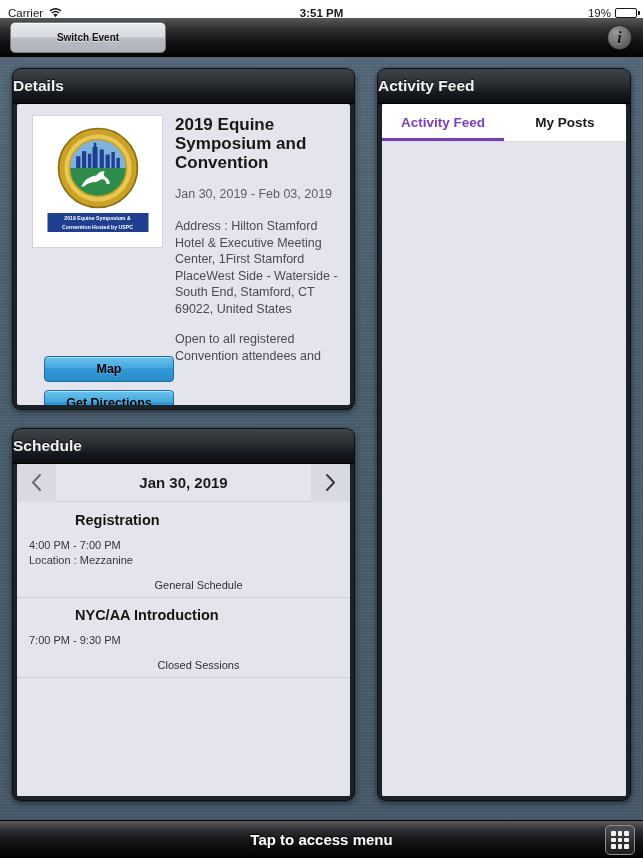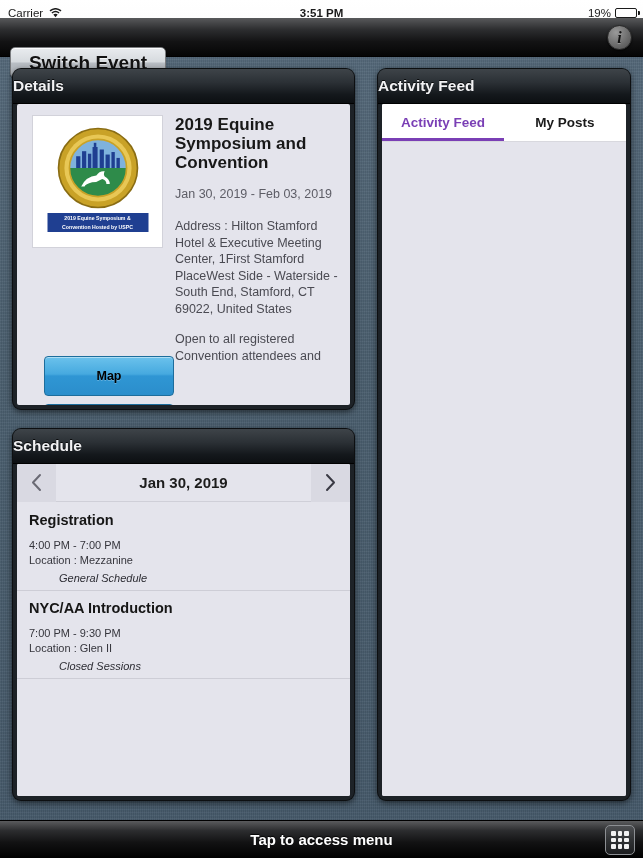--- a/index.html
+++ b/index.html
@@ -68,25 +68,24 @@
   }
   .switch-event-btn {
     position: absolute;
     left: 10px; top: 4px;
     width: 156px; height: 31px;
     border-radius: 5px;
     border: 1px solid #7b7d80;
     background: linear-gradient(180deg, #e9ecef 0%, #d6dade 48%, #b9bec4 52%, #aeb3b9 100%);
     box-shadow: inset 0 1px 0 rgba(255,255,255,0.85), 0 1px 1px rgba(0,0,0,0.6);
     color: #121212;
-    font-size: 19px;
+    font-size: 10px;
     font-weight: bold;
     cursor: pointer;
     text-shadow: 0 1px 0 rgba(255,255,255,0.7);
-    margin-top: 25px;
   }
   .info-btn {
     position: absolute;
     right: 11px; top: 7px;
     width: 25px; height: 25px;
     border-radius: 50%;
     background: radial-gradient(circle at 35% 28%, #9a9a9a 0%, #6d6d6d 55%, #4a4a4a 100%);
     border: 1px solid #2a2a2a;
     box-shadow: 0 1px 2px rgba(0,0,0,0.7);
     display: flex; align-items: center; justify-content: center;
@@ -191,21 +190,21 @@
     line-height: 16.5px;
   }
 
   .action-buttons {
     position: absolute;
     left: 27px; top: 252px;
     width: 130px;
   }
   .blue-btn {
     display: block;
-    width: 130px; height: 40px;
+    width: 130px; height: 26px;
     margin-bottom: 8px;
     border-radius: 4px;
     border: 1px solid #1d6d9c;
     background: linear-gradient(180deg, #6bc2ec 0%, #46a9df 45%, #2f96d4 50%, #2b8ecb 100%);
     color: #000000;
     font-size: 12.5px;
     font-weight: bold;
     cursor: pointer;
     box-shadow: inset 0 1px 0 rgba(255,255,255,0.45);
     text-shadow: 0 1px 0 rgba(255,255,255,0.25);
@@ -278,30 +277,30 @@
   .sched-list { position: absolute; left: 0; right: 0; top: 39px; bottom: 0; background: #e4e4ec; overflow: hidden; }
   .sched-item {
     padding: 9px 12px 6px 12px;
     border-bottom: 1px solid #cdcdd6;
   }
   .sched-title {
     font-size: 14.5px;
     font-weight: bold;
     color: #161616;
     margin-bottom: 10px;
+    margin-left: 46px;
   }
   .sched-time { font-size: 11px; color: #35353c; line-height: 15px; }
   .sched-loc  { font-size: 11px; color: #35353c; line-height: 15px; }
   .sched-track {
     font-size: 11px;
     color: #2c2c33;
-    text-align: left;
-    margin-top: 4px;
+    text-align: center;
+    margin-top: 11px;
     padding-left: 30px;
-    font-style: italic;
   }
 
   
   .bottom-bar {
     position: absolute;
     left: 0; bottom: 0;
     width: 643px; height: 38px;
     background: linear-gradient(180deg, #5a5b5d 0%, #2c2d2f 26%, #121213 58%, #000000 100%);
     border-top: 1px solid #000;
     display: flex;
@@ -440,21 +439,20 @@
     <div class="sched-list">
       <div class="sched-item">
         <div class="sched-title">Registration</div>
         <div class="sched-time">4:00 PM - 7:00 PM</div>
         <div class="sched-loc">Location : Mezzanine</div>
         <div class="sched-track">General Schedule</div>
       </div>
       <div class="sched-item">
         <div class="sched-title">NYC/AA Introduction</div>
         <div class="sched-time">7:00 PM - 9:30 PM</div>
-        <div class="sched-loc">Location : Glen II</div>
         <div class="sched-track">Closed Sessions</div>
       </div>
     </div>
 
   </div>
 </div>
 
 <div class="bottom-bar">
   <div class="bottom-label">Tap to access menu</div>
   <div class="grid-btn">

